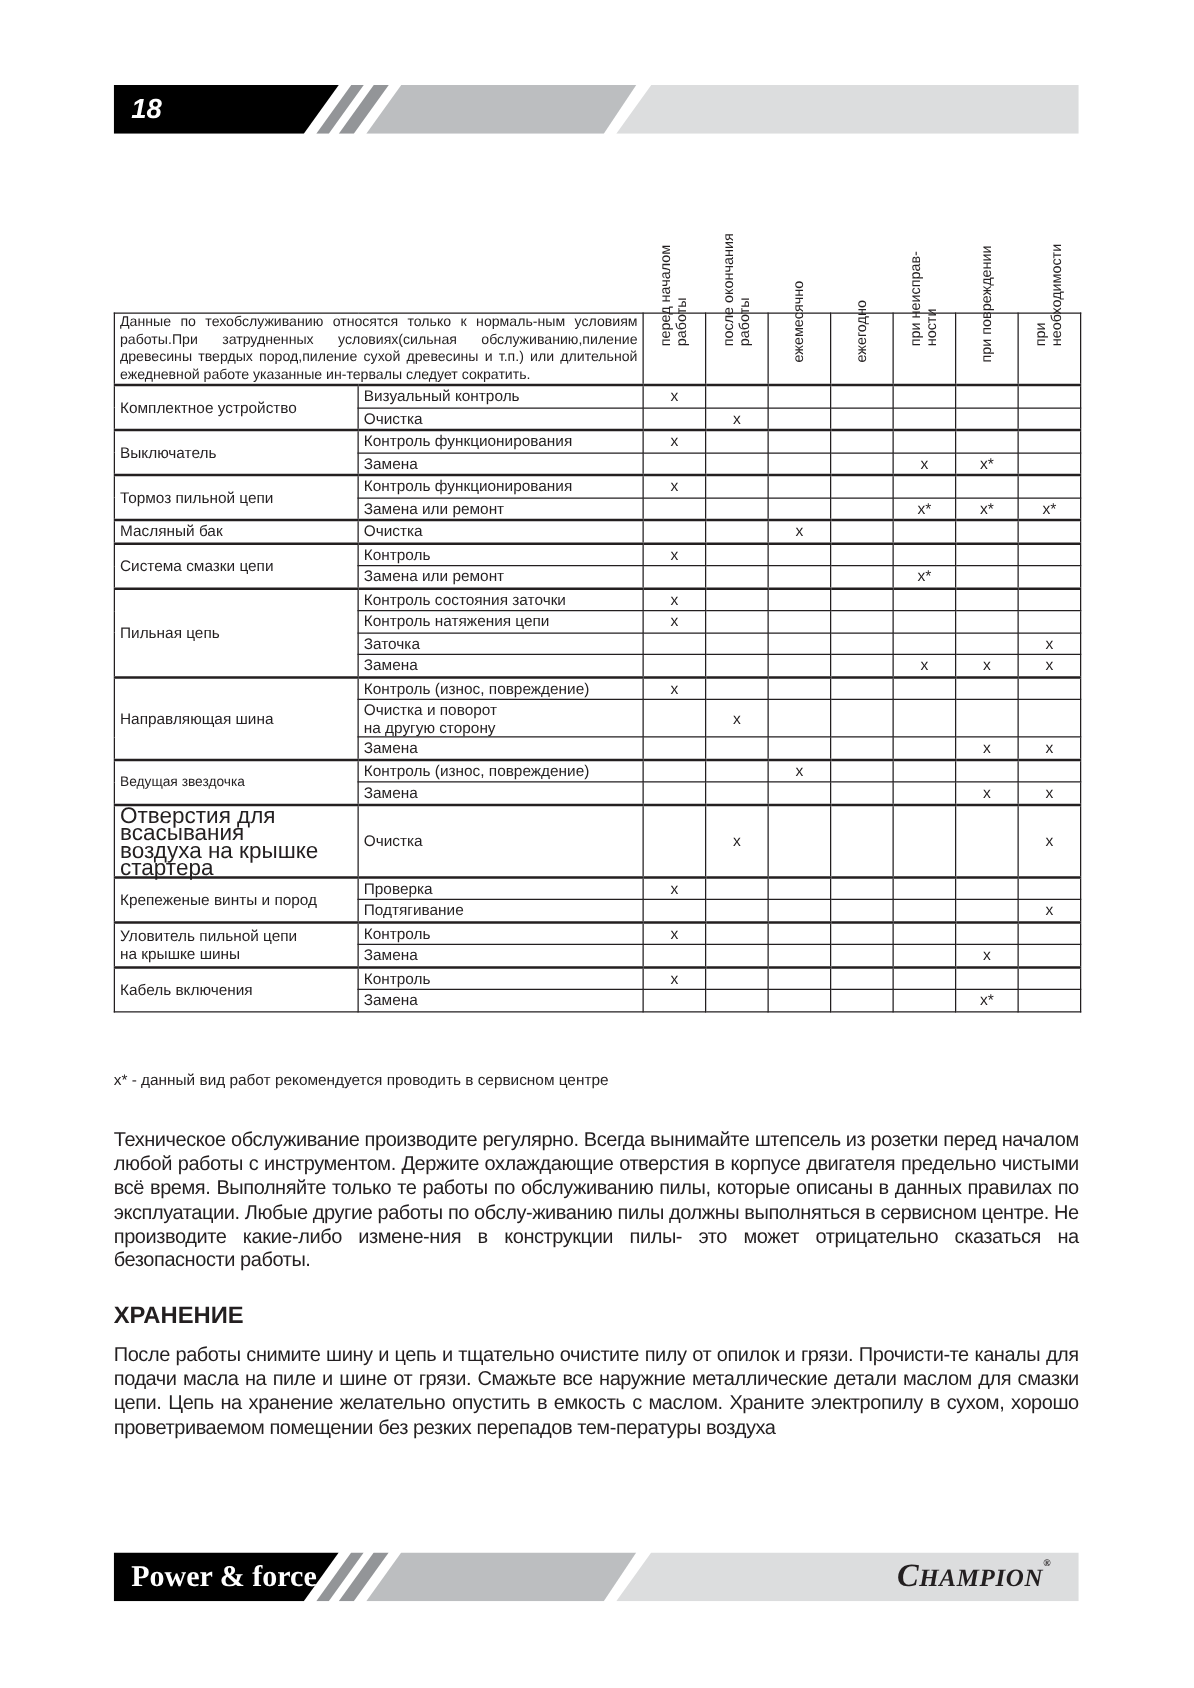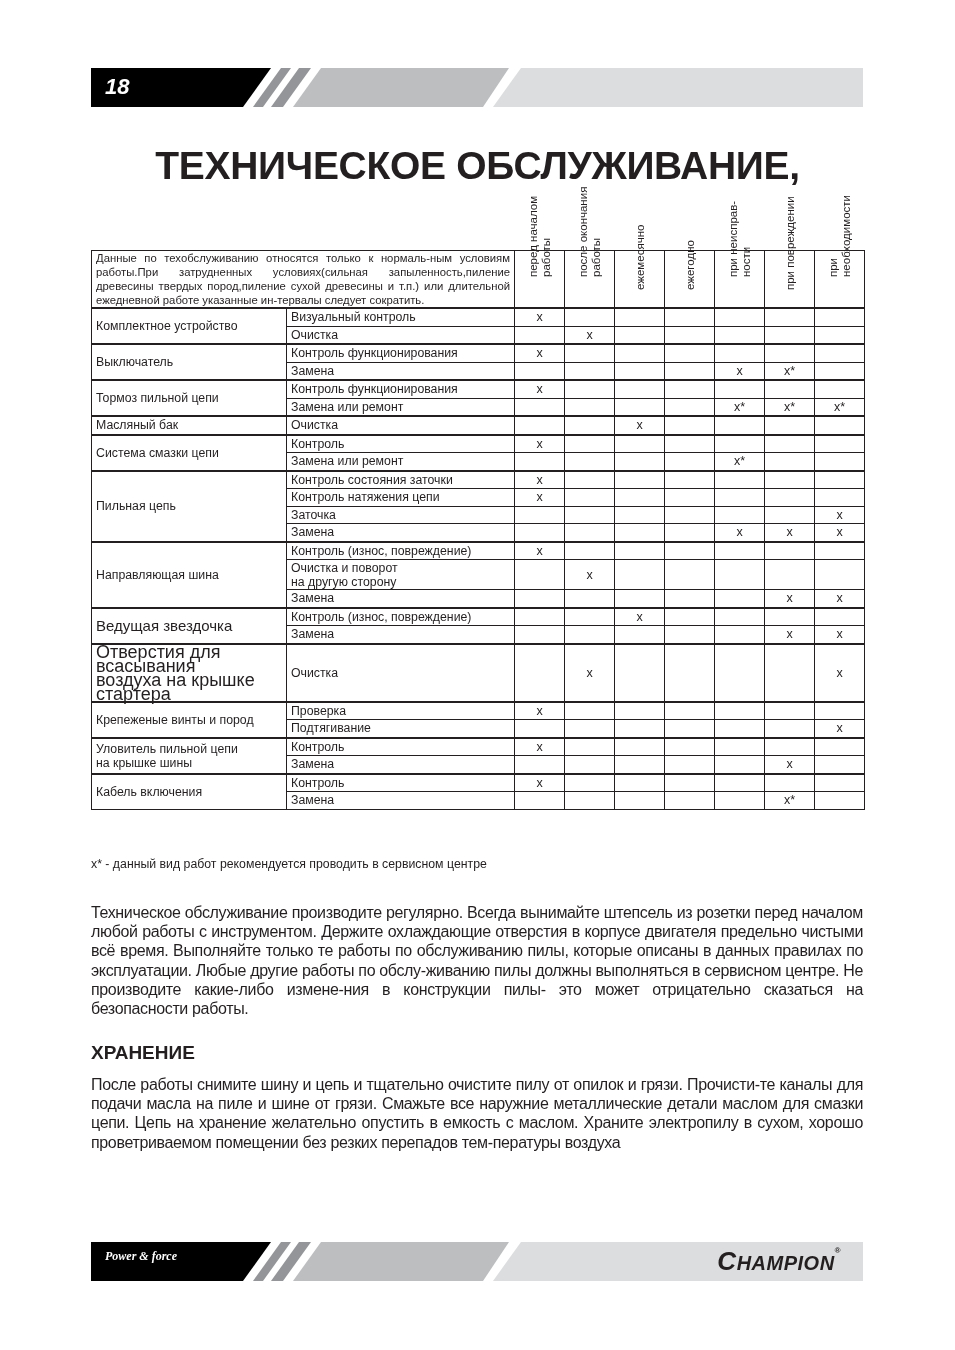--- a/index.html
+++ b/index.html
@@ -21,60 +21,59 @@
            padding:0 0 0 2px; vertical-align:middle; }
   .vhead { height:110px; padding:0 !important; position:relative; vertical-align:bottom !important; }
   .vhead span { position:absolute; left:50%; bottom:4px; transform-origin:0 0;
                 transform:rotate(-90deg) translateY(-50%); white-space:pre-line;
                 font-size:11.5px; line-height:13px; text-align:left; width:108px; }
   .footnote { position:absolute; left:91px; top:857px; font-size:12.3px; }
   .body-text { position:absolute; left:91px; width:772px; font-size:16px; line-height:19.2px;
                text-align:justify; text-align-last:left; letter-spacing:-0.35px;
                font-family:"Liberation Sans Narrow","Liberation Sans", sans-serif; }
   .sec-title { position:absolute; left:91px; top:1042px; font-weight:bold; font-size:19px; }
-  .brand-left { position:absolute; left:14px; top:7px; color:#fff; font-style:italic; font-weight:bold;
-                font-family:"Liberation Serif", serif; font-size:12px; }
+  .brand-left { position:absolute; left:14px; top:7px; color:#fff; font-weight:bold;
+                font-family:"Liberation Serif", serif; font-size:24px; }
   .brand-right { position:absolute; right:22px; top:4px; color:#231f20; font-style:italic; font-weight:bold;
-                 font-family:Liberation Sans, sans-serif; font-size:26px; letter-spacing:0.5px; }
+                 font-family:Liberation Serif, serif; font-size:26px; letter-spacing:0.5px; }
   .brand-right small { font-size:20px; }
   .brand-right sup { font-size:8px; vertical-align:top; }
 </style>
 </head>
 <body>
 
 <div class="band" style="top:68px;">
   <svg width="772" height="39">
     <polygon points="0,0 180,0 152,39 0,39" fill="#000"></polygon>
     <polygon points="190,0 200,0 172,39 162,39" fill="#939598"></polygon>
     <polygon points="208,0 220,0 192,39 180,39" fill="#939598"></polygon>
     <polygon points="230,0 418,0 392,39 202,39" fill="#bcbec0"></polygon>
     <polygon points="430,0 772,0 772,39 402,39" fill="#dcddde"></polygon>
   </svg>
   <span class="page-num">18</span>
 </div>
 
 <div class="title">
-  <div>ТЕХНИЧЕСКОЕ ОБСЛУЖИВАНИЕ,</div>
 </div>
 
 <table class="maint" id="maint-table">
   <colgroup>
     <col style="width:195px">
       <col style="width:228px">
     <col style="width:50px">
       <col style="width:50px">
       <col style="width:50px">
       <col style="width:50px">
     <col style="width:50px">
       <col style="width:50px">
       <col style="width:50px">
   </colgroup>
   <thead>
     <tr>
-      <td colspan="2" class="intro">Данные по техобслуживанию относятся только к нормаль-ным условиям работы.При затрудненных условиях(сильная запыленность,пиление древесины твердых пород,пиление сухой древесины и т.п.) или длительной ежедневной работе указанные ин-тервалы следует сократить.</td>
+      <td colspan="2" class="intro">Данные по техобслуживанию относятся только к нормаль-ным условиям работы.При затрудненных условиях(сильная обслуживанию,пиление древесины твердых пород,пиление сухой древесины и т.п.) или длительной ежедневной работе указанные ин-тервалы следует сократить.</td>
       <td class="vhead">
           <span>перед началом
 работы</span>
         </td>
       <td class="vhead">
           <span>после окончания
 работы</span>
         </td>
       <td class="vhead">
           <span>ежемесячно</span>
@@ -258,21 +257,21 @@
         <td style="white-space: pre-line;">Замена</td>
         <td class="mark"></td>
         <td class="mark"></td>
         <td class="mark"></td>
         <td class="mark"></td>
         <td class="mark"></td>
         <td class="mark">x</td>
         <td class="mark">x</td>
       </tr>
       <tr class="thick">
-        <td rowspan="2" style="white-space: pre-line; font-size: 15px;">Ведущая звездочка</td>
+        <td rowspan="2" style="white-space: pre-line; font-size: 11px;">Ведущая звездочка</td>
         <td style="white-space: pre-line;">Контроль (износ, повреждение)</td>
         <td class="mark"></td>
         <td class="mark"></td>
         <td class="mark">x</td>
         <td class="mark"></td>
         <td class="mark"></td>
         <td class="mark"></td>
         <td class="mark"></td>
       </tr>
       <tr>

